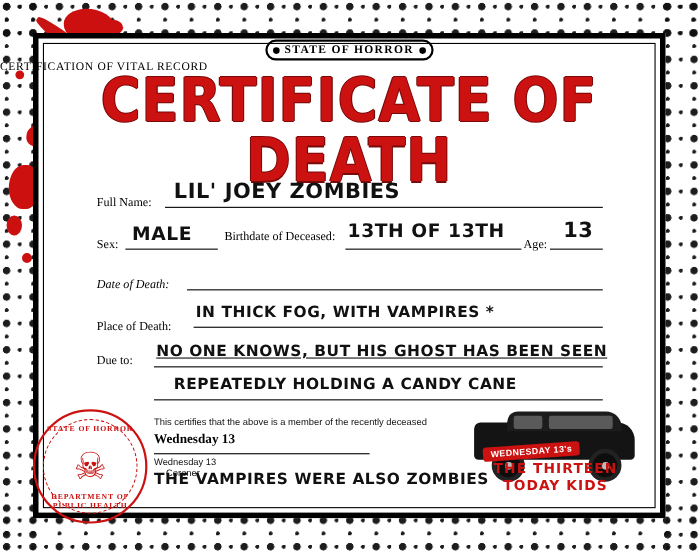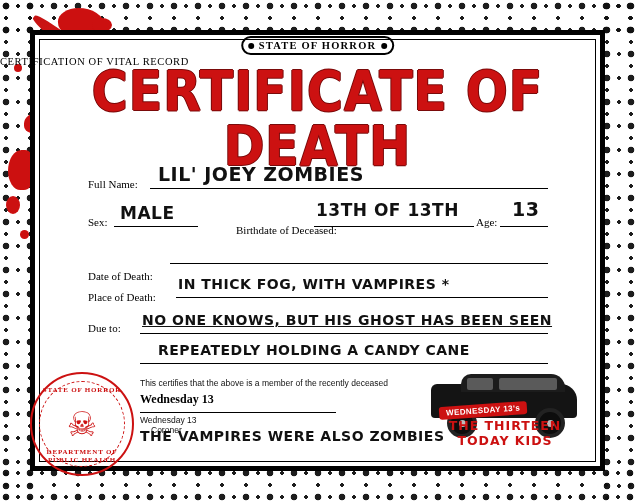--- a/index.html
+++ b/index.html
@@ -294,29 +294,29 @@
   <div class="cert-title">CERTIFICATE OF DEATH</div>
 
   <div class="field" style="left:88px; top:178px;">Full Name:</div>
   <div class="rule" style="left:150px; top:188px; width:398px;"></div>
   <div class="hand big" style="left:158px; top:163px;">LIL' JOEY ZOMBIES</div>
 
   <div class="field" style="left:88px; top:216px;">Sex:</div>
   <div class="rule" style="left:114px; top:226px; width:84px;"></div>
   <div class="hand med" style="left:120px; top:203px;">MALE</div>
 
-  <div class="field" style="left:204px; top:224px;margin-left:32px;">Birthdate of Deceased:</div>
+  <div class="field" style="left:204px; top:209px;">Birthdate of Deceased:</div>
   <div class="rule" style="left:314px; top:226px; width:160px;"></div>
   <div class="hand med" style="left:316px; top:200px;">13TH OF 13TH</div>
 
   <div class="field" style="left:476px; top:216px;">Age:</div>
   <div class="rule" style="left:500px; top:226px; width:48px;"></div>
   <div class="hand big" style="left:512px; top:198px;">13</div>
 
-  <div class="field" style="left:88px; top:270px;">Date of Death:</div>
+  <div class="field" style="left:88px; top:253px;font-style:italic;">Date of Death:</div>
   <div class="rule" style="left:170px; top:263px; width:378px;"></div>
 
   <div class="field" style="left:88px; top:291px;">Place of Death:</div>
   <div class="rule" style="left:176px; top:297px; width:372px;"></div>
   <div class="hand sm" style="left:178px; top:276px;">IN THICK FOG, WITH VAMPIRES  *</div>
 
   <div class="field" style="left:88px; top:322px;text-align:right;">Due to:</div>
   <div class="rule" style="left:140px; top:333px; width:408px;"></div>
   <div class="rule" style="left:140px; top:363px; width:408px;"></div>
   <div class="hand sm" style="left:142px; top:312px;text-decoration:underline;">NO ONE KNOWS, BUT HIS GHOST HAS BEEN SEEN</div>

